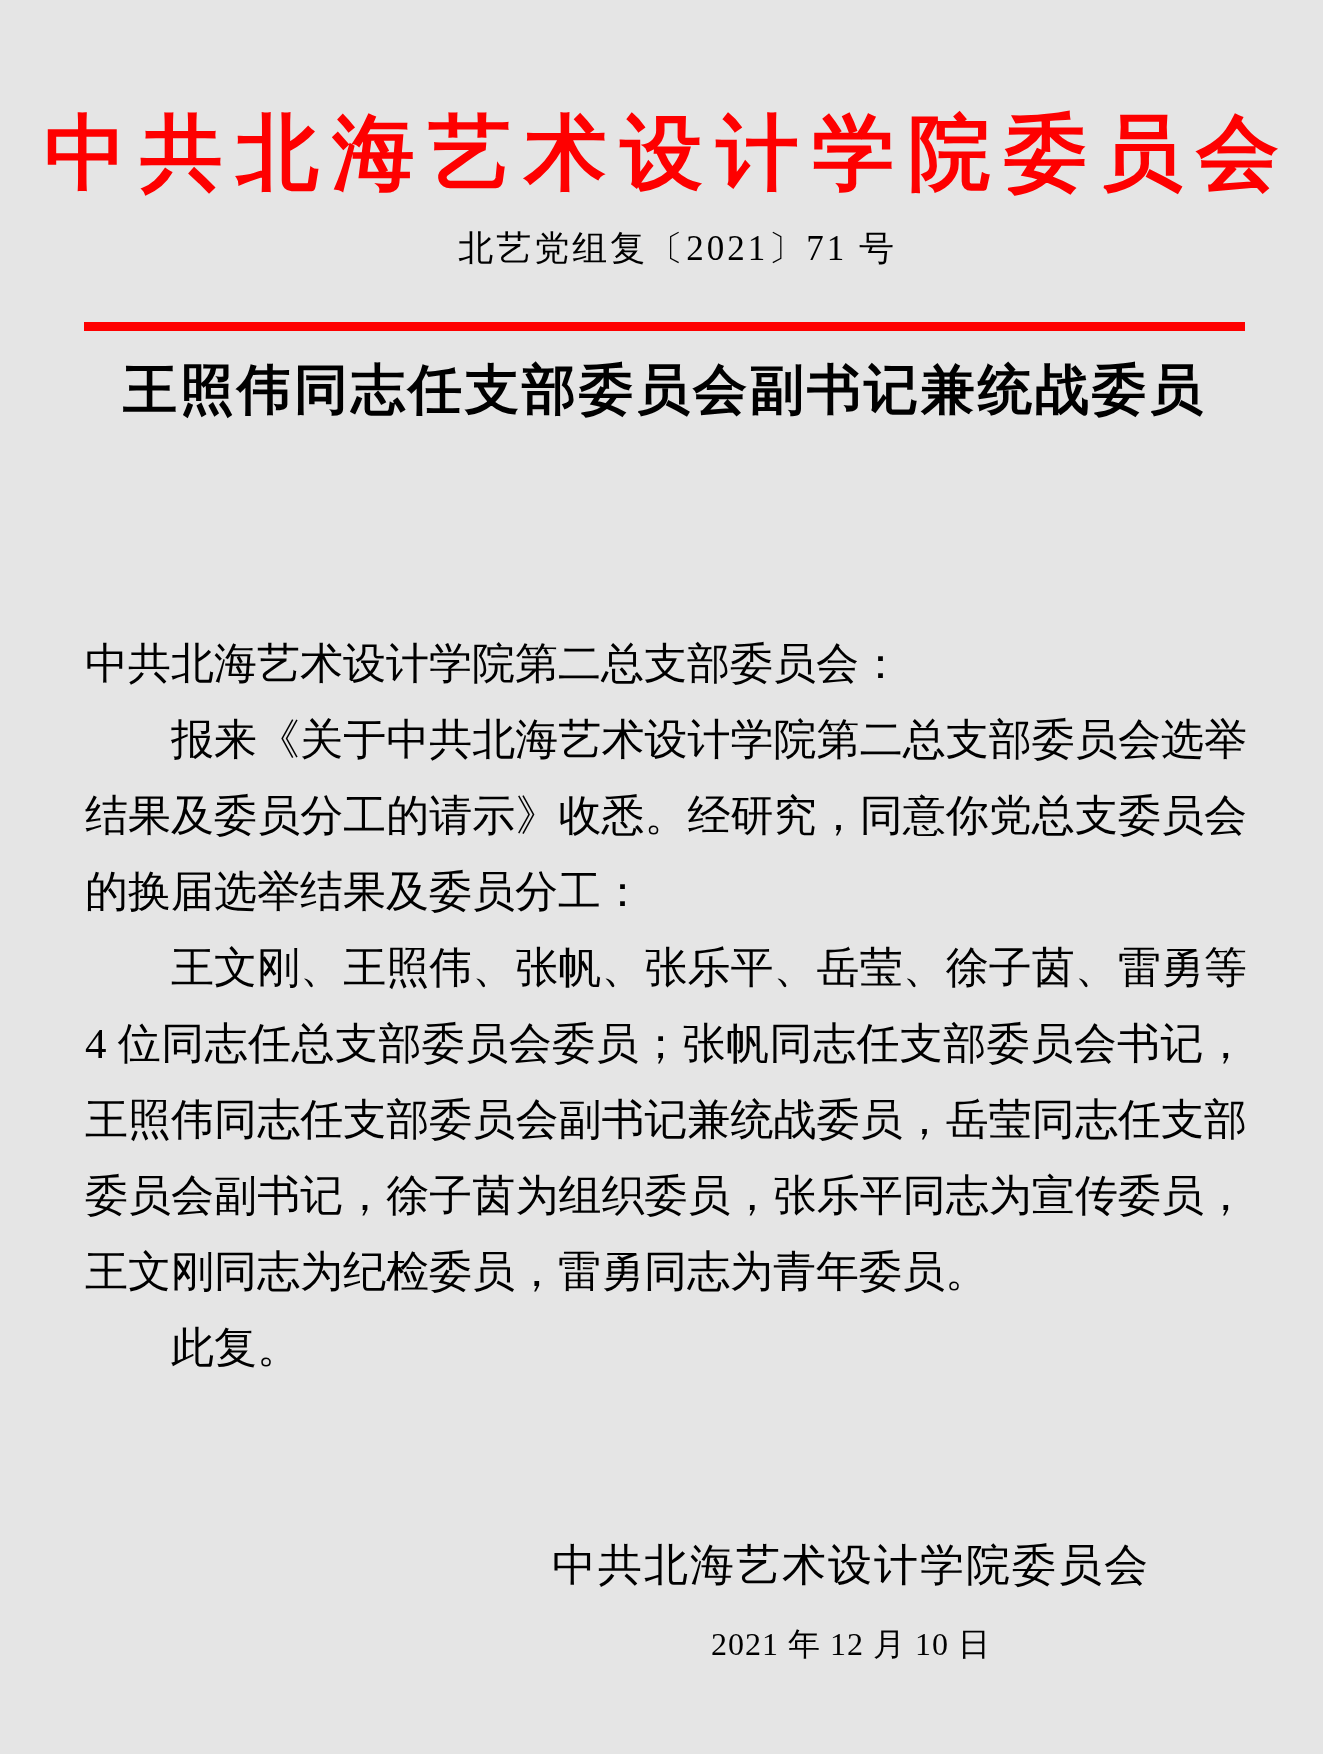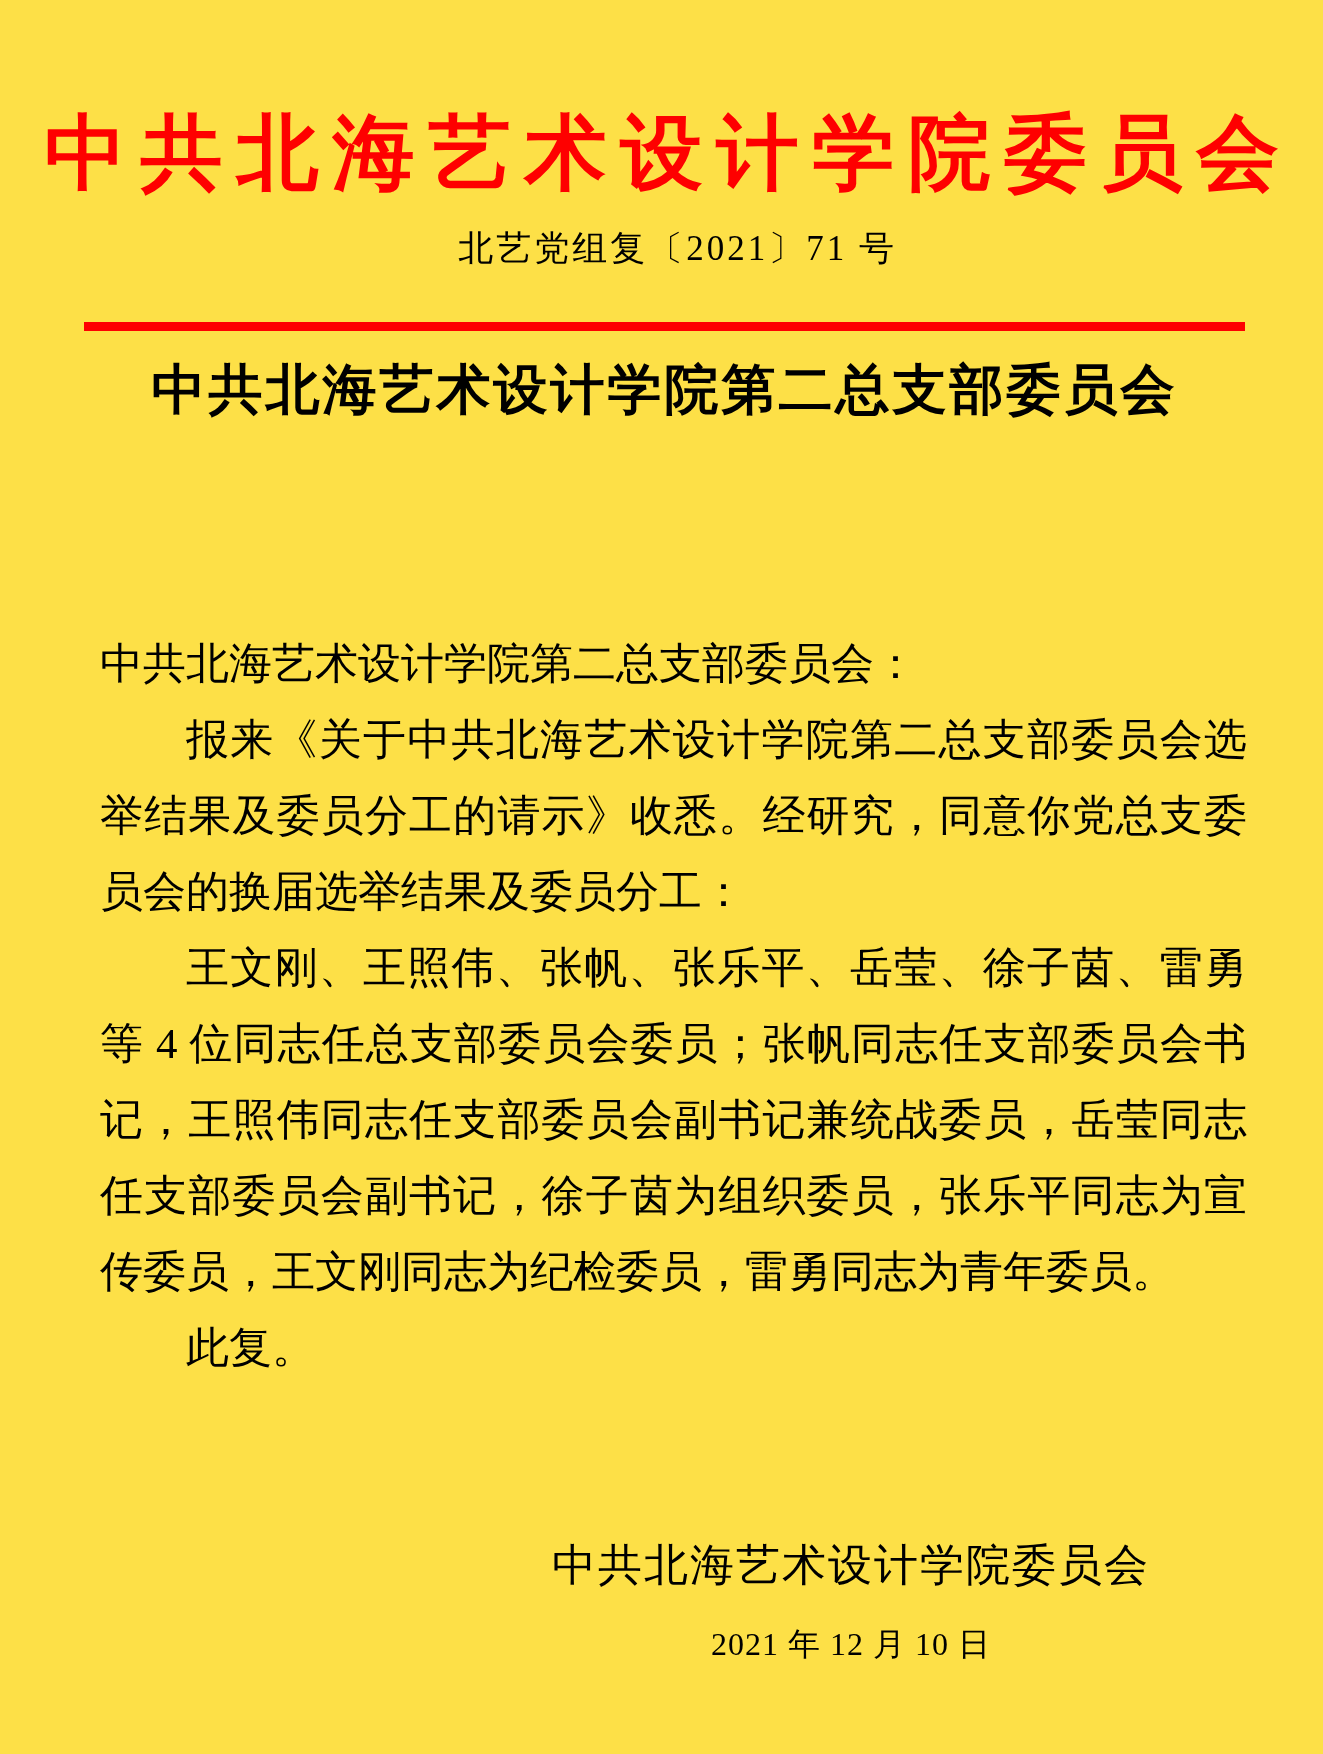--- a/index.html
+++ b/index.html
@@ -4,21 +4,21 @@
 <style>
   html, body {
     margin: 0;
     padding: 0;
     background: #ffffff;
   }
   .page {
     position: relative;
     width: 1323px;
     height: 1754px;
-    background: #fde047;
+    background: #e5e5e5;
     color: #000000;
     font-family: "Liberation Serif", "DejaVu Serif", serif;
     overflow: hidden;
   }
   
   .org-title {
     position: absolute;
     top: 108px;
     left: 0;
     width: 100%;
@@ -61,21 +61,21 @@
     text-align: center;
     font-weight: bold;
     font-size: 54px;
     line-height: 68px;
     letter-spacing: 3px;
   }
   
   .body-text {
     position: absolute;
     top: 626px;
-    left: 100px;
+    left: 85px;
     right: 76px;
     font-size: 43px;
     line-height: 76px;
     text-align: justify;
     text-justify: inter-character;
   }
   .body-text p {
     margin: 0;
     padding: 0;
   }
@@ -108,21 +108,21 @@
 
 <div class="page">
 
   <div class="org-title">中共北海艺术设计学院委员会</div>
 
   <div class="doc-number">北艺党组复〔2021〕71 号</div>
 
   <div class="red-line"></div>
 
   <div class="doc-title">
-    <div>中共北海艺术设计学院第二总支部委员会</div>
+    <div>王照伟同志任支部委员会副书记兼统战委员</div>
   </div>
 
   <div class="body-text">
     <p>中共北海艺术设计学院第二总支部委员会：</p>
     <p class="indent">报来《关于中共北海艺术设计学院第二总支部委员会选举结果及委员分工的请示》收悉。经研究，同意你党总支委员会的换届选举结果及委员分工：</p>
     <p class="indent">王文刚、王照伟、张帆、张乐平、岳莹、徐子茵、雷勇等 4 位同志任总支部委员会委员；张帆同志任支部委员会书记，王照伟同志任支部委员会副书记兼统战委员，岳莹同志任支部委员会副书记，徐子茵为组织委员，张乐平同志为宣传委员，王文刚同志为纪检委员，雷勇同志为青年委员。</p>
     <p class="indent">此复。</p>
   </div>
 
   <div class="signature-block">

